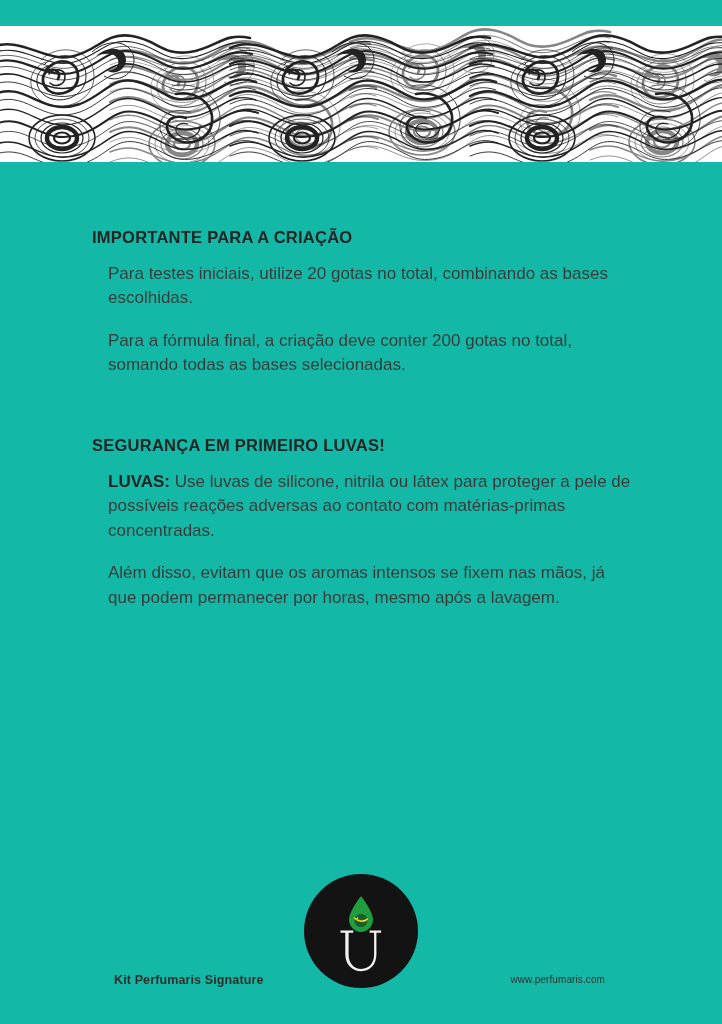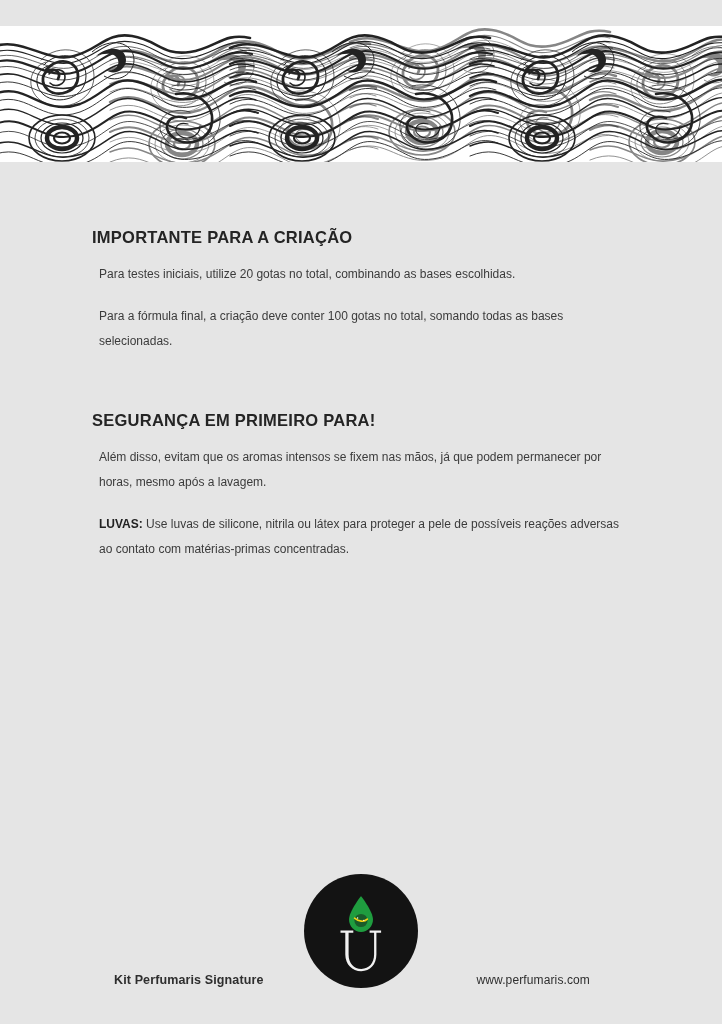--- a/index.html
+++ b/index.html
@@ -13,21 +13,21 @@
     height: 1024px;
     position: relative;
     overflow: hidden;
     font-family: "Liberation Sans", "DejaVu Sans", sans-serif;
     -webkit-font-smoothing: antialiased;
   }
 
   .page {
     position: absolute;
     inset: 0;
-    background: #e5e5e5;
+    background: #14b8a6;
   }
 
   
   .header-band {
     position: absolute;
     left: 0;
     top: 26px;
     width: 722px;
     height: 136px;
     overflow: hidden;
@@ -49,24 +49,24 @@
   .section-heading {
     font-size: 16.5px;
     font-weight: bold;
     letter-spacing: 0.015em;
     color: #242424;
     margin: 0 0 14px 0;
     line-height: 1.2;
   }
 
   .para {
-    font-size: 12px;
+    font-size: 17px;
     line-height: 24.5px;
     color: #3b3b3b;
-    margin: 0 0 18px 7px;
+    margin: 0 0 18px 16px;
     font-weight: 400;
   }
   .para:last-child { margin-bottom: 0; }
   .para .lead {
     font-weight: bold;
     color: #232323;
   }
 
   .section-gap {
     height: 58px;
@@ -108,23 +108,23 @@
     left: 114px;
     top: 0;
     font-size: 12.5px;
     font-weight: bold;
     color: #2e2e2e;
     letter-spacing: 0.01em;
     line-height: 20px;
   }
   .footer-right {
     position: absolute;
-    right: 132px;
+    right: 117px;
     top: 0;
-    font-size: 12px;
+    font-size: 10px;
     font-weight: 400;
     color: #2e2e2e;
     letter-spacing: 0.01em;
     line-height: 20px;
   }
 </style>
 </head>
 <body>
 
 <div class="page">
@@ -189,32 +189,32 @@
       </g>
     </svg>
   </div>
 
   <main class="content">
 
     <section>
       <h2 class="section-heading">IMPORTANTE PARA A CRIAÇÃO</h2>
 
       <p class="para">Para testes iniciais, utilize 20 gotas no total, combinando as bases escolhidas.</p>
-      <p class="para">Para a fórmula final, a criação deve conter 100 gotas no total, somando todas as bases selecionadas.</p>
+      <p class="para">Para a fórmula final, a criação deve conter 200 gotas no total, somando todas as bases selecionadas.</p>
     </section>
 
     <div class="section-gap"></div>
 
     <section>
-      <h2 class="section-heading">SEGURANÇA EM PRIMEIRO PARA!</h2>
-
+      <h2 class="section-heading">SEGURANÇA EM PRIMEIRO LUVAS!</h2>
+
+
+      <p class="para"><span class="lead">LUVAS:</span><span> Use luvas de silicone, nitrila ou látex para proteger a pele de possíveis reações adversas ao contato com matérias-primas concentradas.</span></p>
 
       <p class="para">Além disso, evitam que os aromas intensos se fixem nas mãos, já que podem permanecer por horas, mesmo após a lavagem.</p>
-
-      <p class="para"><span class="lead">LUVAS:</span><span> Use luvas de silicone, nitrila ou látex para proteger a pele de possíveis reações adversas ao contato com matérias-primas concentradas.</span></p>
     </section>
 
   </main>
 
   <footer class="footer">
 
     <div class="logo">
       <svg width="114" height="114" viewBox="0 0 114 114" xmlns="http://www.w3.org/2000/svg" aria-hidden="true">
 
         <g>

